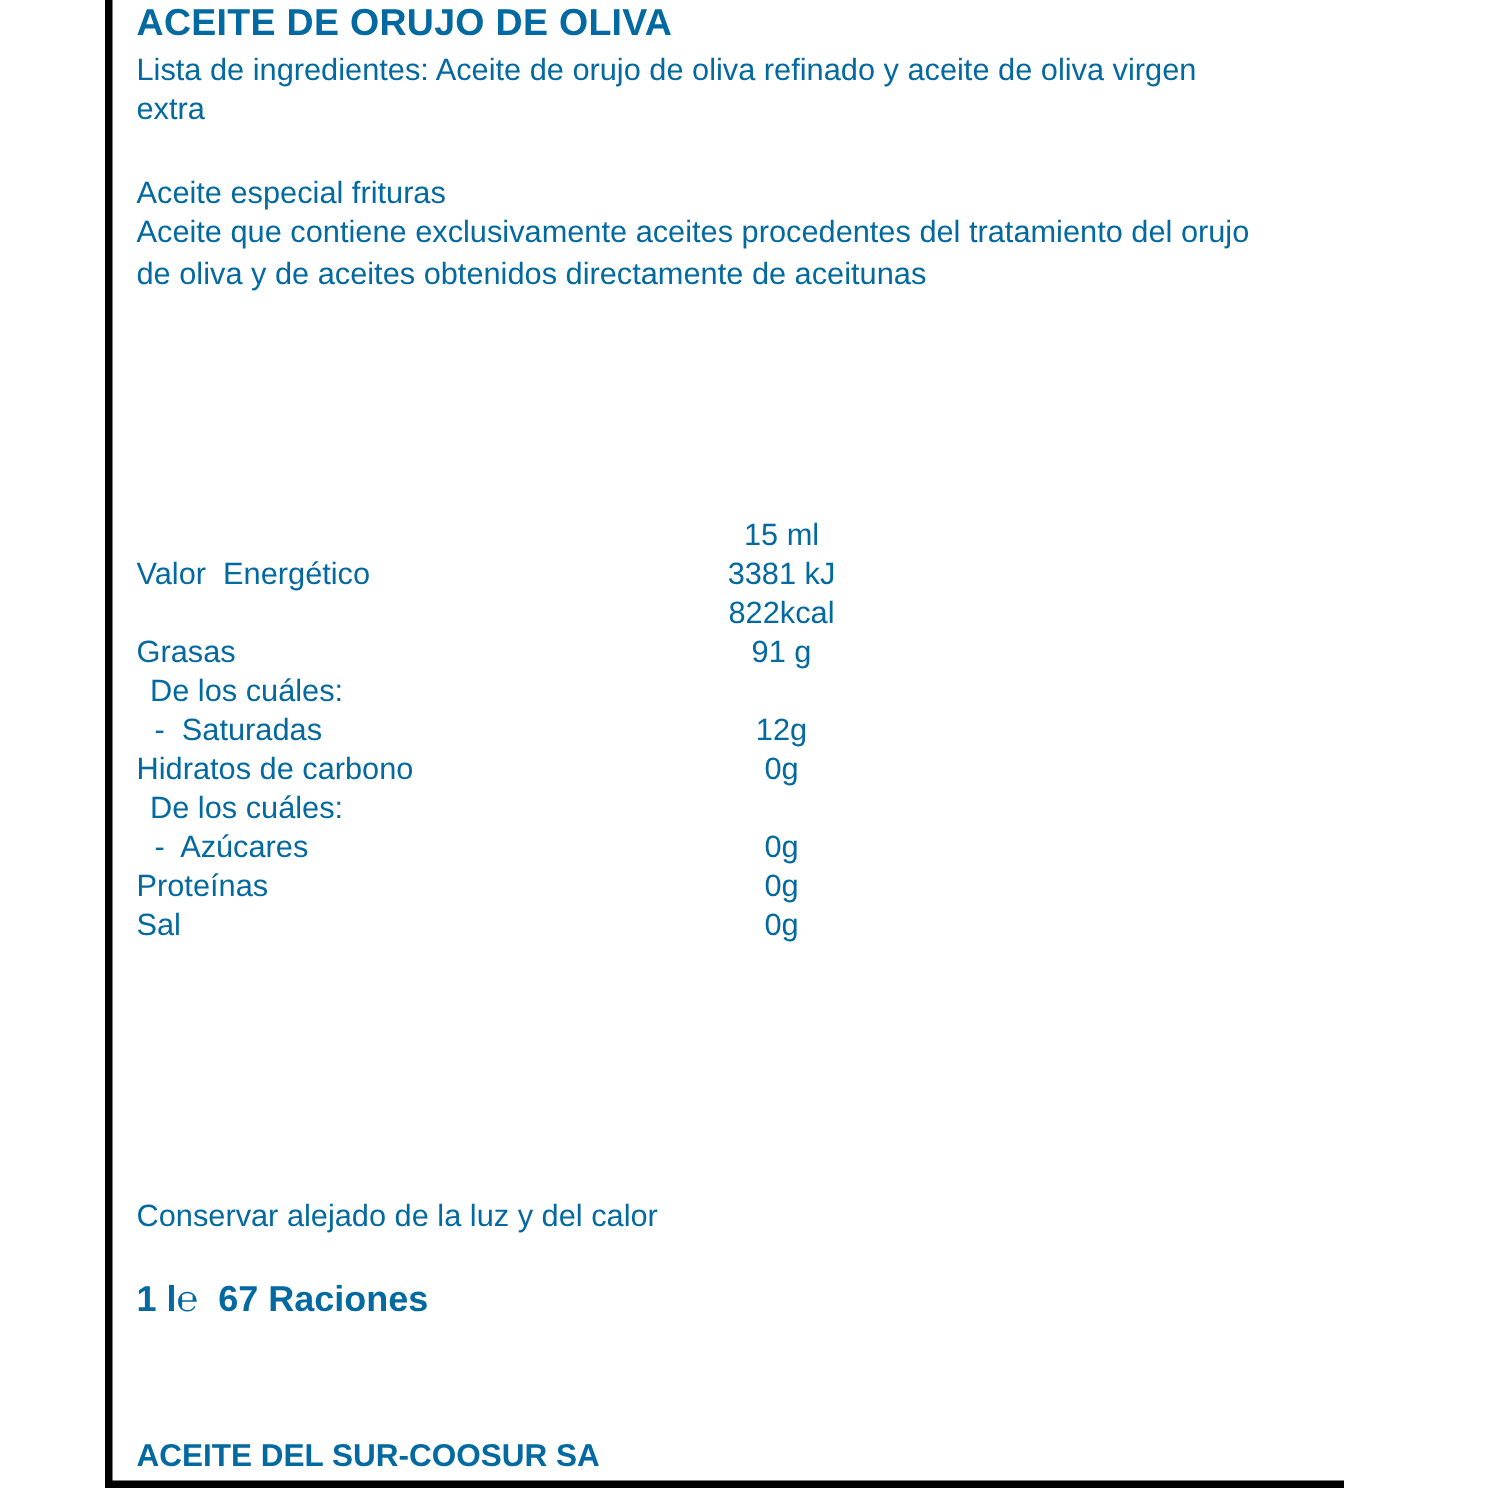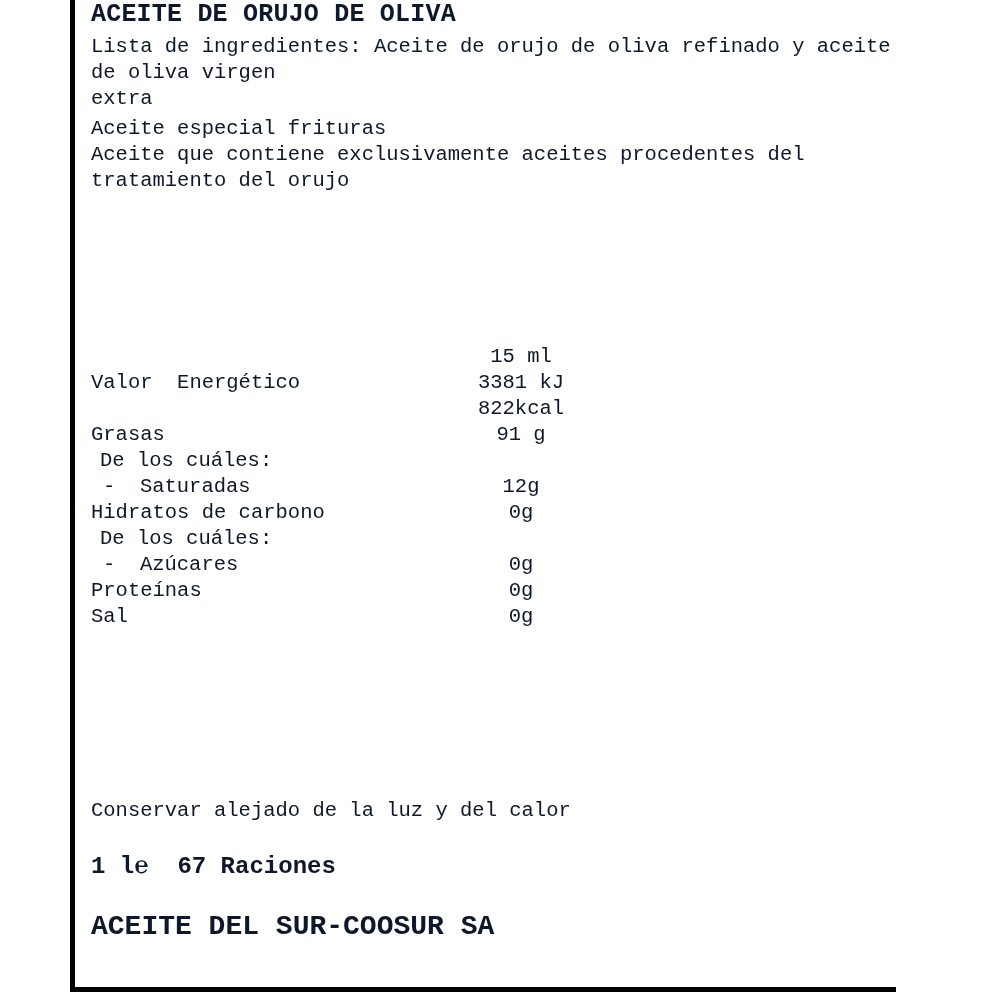--- a/index.html
+++ b/index.html
@@ -6,22 +6,22 @@
     margin: 0;
     padding: 0;
     background: #ffffff;
   }
   #page {
     position: relative;
     width: 896px;
     height: 1000px;
     background: #ffffff;
     overflow: hidden;
-    font-family: Liberation Mono, monospace;
-    color: #0f172a;
+    font-family: Liberation Sans, sans-serif;
+    color: #0369a1;
   }
   
   #label-box {
     position: absolute;
     left: 70px;
     top: -10px;
     width: 860px;
     height: 1002px;
     border-left: 5px solid #000000;
     border-right: 5px solid #000000;
@@ -103,22 +103,22 @@
     left: 0px;
     top: 852px;
     font-size: 24px;
     font-weight: bold;
     line-height: 30px;
     white-space: pre;
   }
   .company-name {
     position: absolute;
     left: 0px;
-    top: 914px;
-    font-size: 28px;
+    top: 958px;
+    font-size: 21px;
     font-weight: bold;
     line-height: 26px;
     white-space: nowrap;
   }
   .company-address {
     position: absolute;
     left: 0px;
     top: 962px;
     font-size: 21px;
     line-height: 26px;
@@ -135,20 +135,21 @@
       <div class="product-title">ACEITE DE ORUJO DE OLIVA</div>
 
       <div class="para ingredients-para">
         <div class="line1">Lista de ingredientes: Aceite de orujo de oliva refinado y aceite de oliva virgen</div>
         <div class="line2">extra</div>
       </div>
 
       <div class="para special-para">
         <div class="heading">Aceite especial frituras</div>
         <div class="line1">Aceite que contiene exclusivamente aceites procedentes del tratamiento del orujo</div>
+        <div class="line2">de oliva y de aceites obtenidos directamente de aceitunas</div>
       </div>
 
       <div id="nutrition">
         <div class="nrow">
           <span class="nlabel"></span>
           <span class="nvalue">15 ml</span>
         </div>
         <div class="nrow">
           <span class="nlabel">Valor  Energético</span>
           <span class="nvalue">3381 kJ</span>

